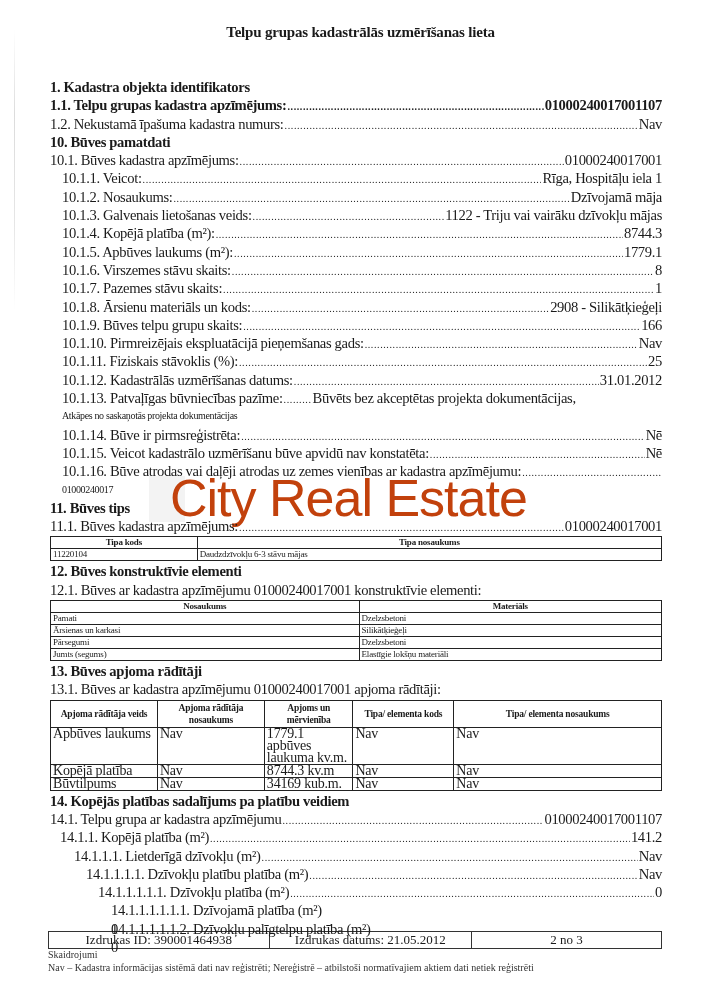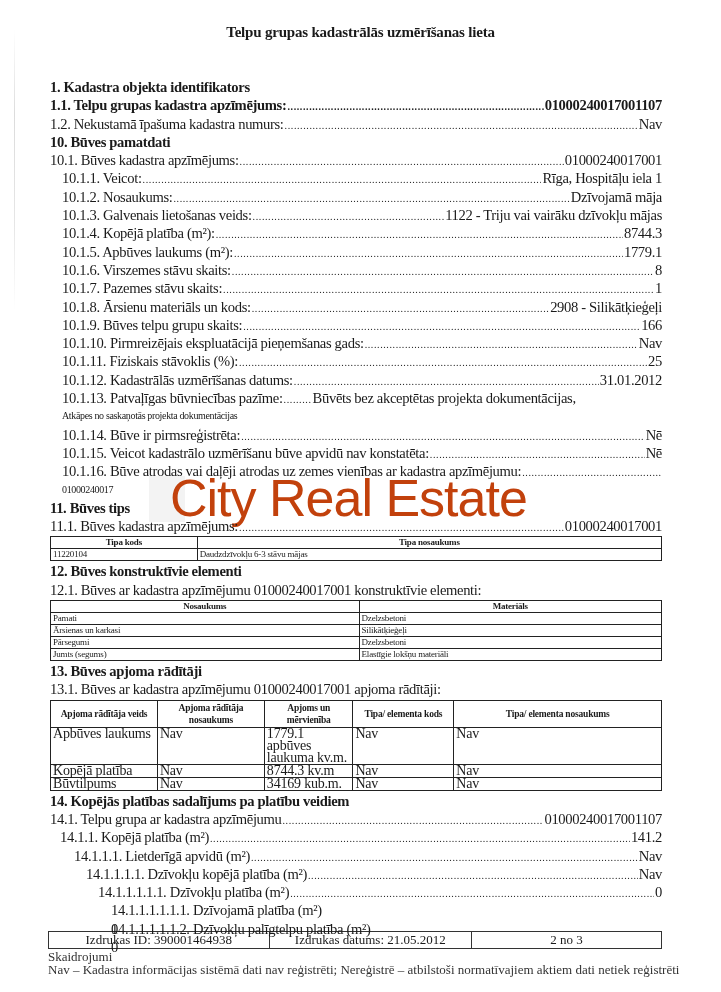--- a/index.html
+++ b/index.html
@@ -55,21 +55,21 @@
     border: 1px solid #222; padding: 0 2px; text-align: left; font-weight: normal; line-height: 11px;
     vertical-align: top;
   }
   table.doc th { text-align: center; font-weight: bold; }
   table.t13 th { font-size: 9.5px; line-height: 12px; padding: 1px 2px; vertical-align: middle; }
   table.t13 td { font-size: 14px; line-height: 12px; }
   .footer-table {
     position: absolute; left: 48px; top: 931px; width: 614px; border-collapse: collapse; font-size: 13px;
   }
   .footer-table td { border: 1px solid #333; text-align: center; height: 14px; padding: 0; }
-  .footnote { position: absolute; left: 48px; font-size: 13px; color: #333; white-space: nowrap; }
+  .footnote { position: absolute; left: 48px; font-size: 10px; color: #333; white-space: nowrap; }
 </style>
 </head>
 <body>
 
 <div class="edge-line"></div>
 
 <div class="title">Telpu grupas kadastrālās uzmērīšanas lieta</div>
 
 <div class="wm-block"></div>
 <div class="watermark">City Real Estate</div>
@@ -304,26 +304,26 @@
         <span class="lbl">14.1. Telpu grupa ar kadastra apzīmējumu</span>
         <span class="dots">................................................................................................................................................................................................................................................................................................................................................................................................................</span>
         <span class="val">01000240017001107</span>
       </div>
       <div class="line i1 l14">
         <span class="lbl">14.1.1. Kopējā platība (m²)</span>
         <span class="dots">................................................................................................................................................................................................................................................................................................................................................................................................................</span>
         <span class="val">141.2</span>
       </div>
       <div class="line i2 l14">
-        <span class="lbl">14.1.1.1. Lietderīgā apvidū (m²)</span>
+        <span class="lbl">14.1.1.1. Lietderīgā dzīvokļu (m²)</span>
         <span class="dots">................................................................................................................................................................................................................................................................................................................................................................................................................</span>
         <span class="val">Nav</span>
       </div>
       <div class="line i3 l14">
-        <span class="lbl">14.1.1.1.1. Dzīvokļu kopējā platība (m²)</span>
+        <span class="lbl">14.1.1.1.1. Dzīvokļu platību platība (m²)</span>
         <span class="dots">................................................................................................................................................................................................................................................................................................................................................................................................................</span>
         <span class="val">Nav</span>
       </div>
       <div class="line i4 l14">
         <span class="lbl">14.1.1.1.1.1. Dzīvokļu platība (m²)</span>
         <span class="dots">................................................................................................................................................................................................................................................................................................................................................................................................................</span>
         <span class="val">0</span>
       </div>
       <div class="line i5 l14">
         <span class="lbl">14.1.1.1.1.1.1. Dzīvojamā platība (m²)</span>

